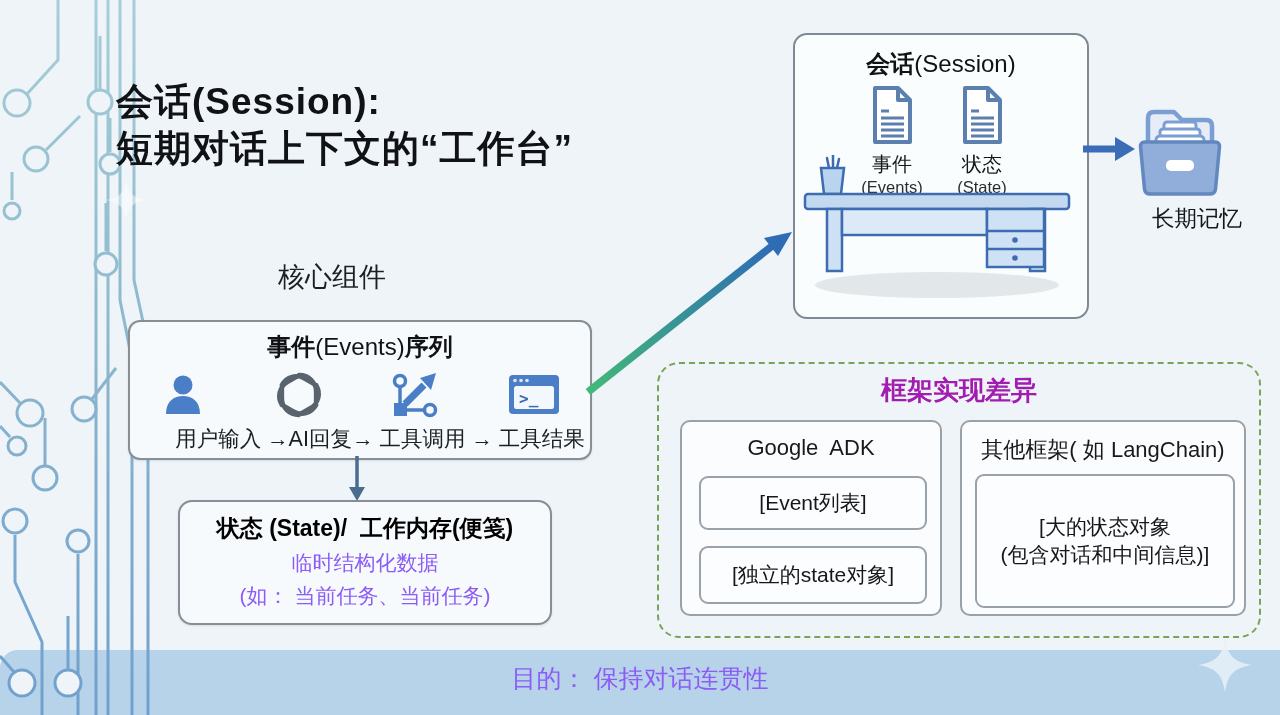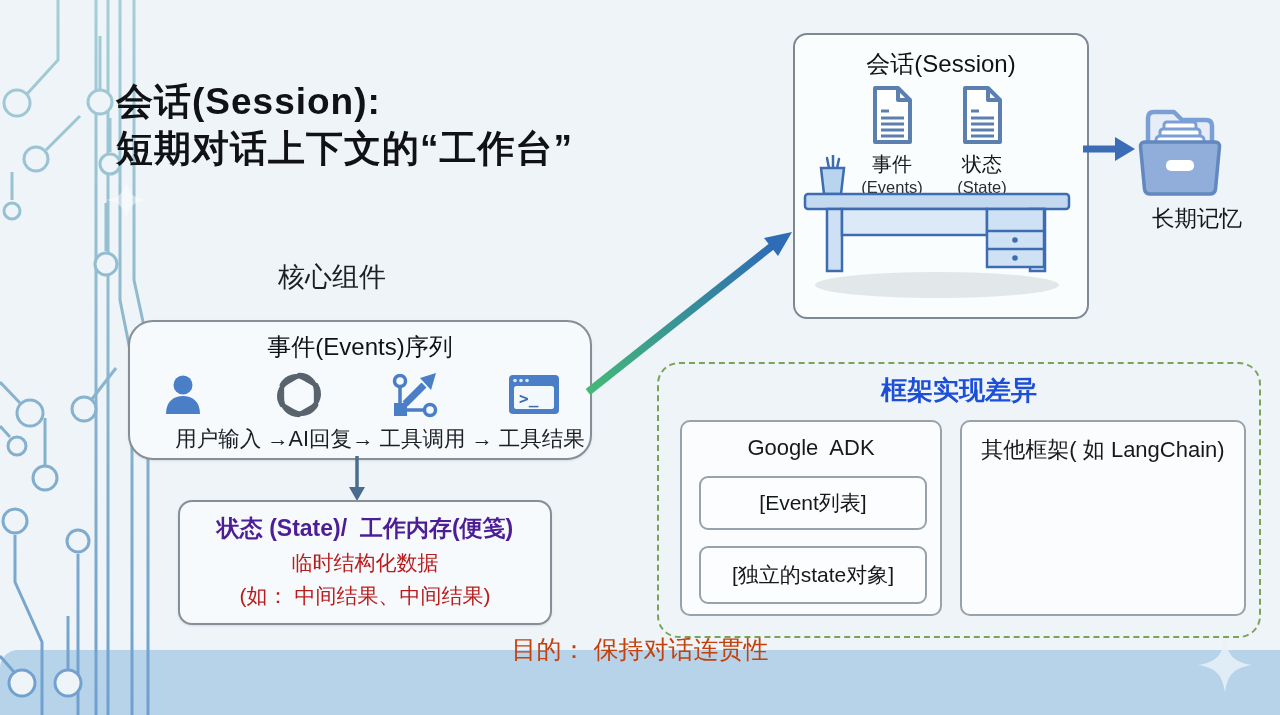--- a/index.html
+++ b/index.html
@@ -25,58 +25,58 @@
   
   .core-label{left:232px;top:259px;width:200px;text-align:center;font-size:27px;color:#1c2024;}
 
   
   .card{
     background:#f7fafc;border:2px solid #878e96;border-radius:12px;
     box-shadow:0 1px 2px rgba(90,100,110,.15);
   }
 
   
-  .events-box{left:128px;top:320px;width:460px;height:136px;border-radius:25px;}
+  .events-box{left:128px;top:320px;width:460px;height:136px;}
   .events-header{margin-top:9px;text-align:center;font-size:24px;color:#101215;}
-  .b{font-weight:normal;}
+  .b{font-weight:bold;}
   .events-icons{display:flex;justify-content:space-between;align-items:center;padding:6px 30px 0 30px;height:52px;}
   .events-seq{text-align:center;font-size:21.5px;margin-top:3px;color:#1b1e22;padding-left:40px;}
 
   
   .state-box{left:178px;top:500px;width:370px;height:121px;border-radius:14px;}
-  .state-title{margin-top:11px;text-align:center;font-size:23px;font-weight:bold;color:#4c1d95;}
-  .state-line{text-align:center;font-size:21px;margin-top:5px;color:#b91c1c;}
+  .state-title{margin-top:11px;text-align:center;font-size:23px;font-weight:bold;color:#000000;}
+  .state-line{text-align:center;font-size:21px;margin-top:5px;color:#8b5cf6;}
 
   
   .session-box{left:793px;top:33px;width:292px;height:282px;background:#fafdfe;border:2px solid #7e8994;border-radius:14px;}
   .session-title{margin-top:13px;text-align:center;font-size:24px;color:#101215;}
   .doc-col{position:absolute;width:90px;text-align:center;}
   .doc-col .zh{font-size:20px;margin-top:2px;color:#15181b;}
   .doc-col .en{font-size:16.5px;color:#2a2e33;}
 
   
   .framework-box{left:657px;top:362px;width:600px;height:272px;border:2.5px dashed #7aa35a;border-radius:22px;}
-  .framework-title{margin-top:9px;text-align:center;font-size:26px;font-weight:bold;color:#1d4ed8;}
+  .framework-title{margin-top:9px;text-align:center;font-size:26px;font-weight:bold;color:#a21caf;}
   .fw-card{position:absolute;background:#fafcfd;border:2px solid #99a1a9;border-radius:10px;}
   .fw-left{left:21px;top:56px;width:258px;height:192px;}
   .fw-right{left:301px;top:56px;width:282px;height:192px;}
   .fw-header{margin-top:13px;text-align:center;font-size:22px;color:#17191c;}
   .fw-sub{position:absolute;border:2px solid #99a1a9;border-radius:9px;background:#fbfdfe;
           display:flex;flex-direction:column;align-items:center;justify-content:center;
           font-size:21px;color:#15181b;text-align:left;line-height:1.35;}
   .fw-sub1{left:17px;top:54px;width:224px;height:50px;}
   .fw-sub2{left:17px;top:124px;width:224px;height:54px;}
   .fw-sub3{left:13px;top:52px;width:256px;height:130px;}
 
   
   .ltm-label{left:1118px;top:203px;width:124px;text-align:right;font-size:22.5px;color:#15181b;}
 
   
   .footer-band{left:0;top:650px;width:1280px;height:65px;background:#b7d3ea;border-top-left-radius:18px;}
-  .footer-text{left:0;top:633px;width:1280px;text-align:center;font-size:25px;color:#c2410c;}
+  .footer-text{left:0;top:662px;width:1280px;text-align:center;font-size:25px;color:#8b5cf6;}
 </style>
 </head>
 <body>
 
 <div class="stage">
 
   <div class="abs footer-band"></div>
 
   <svg class="abs circuit" width="152" height="715" viewBox="0 0 152 715">
     <defs>
@@ -190,21 +190,21 @@
   </div>
 
   <svg class="abs" style="left:347px;top:456px;" width="20" height="46" viewBox="0 0 20 46">
     <path d="M10,0 L10,33" stroke="#4a6c8f" stroke-width="3.5"></path>
     <polygon points="2,31 18,31 10,45" fill="#4a6c8f"></polygon>
   </svg>
 
   <div class="abs card state-box">
     <div class="state-title pre">状态 (State)/  工作内存(便笺)</div>
     <div class="state-line">临时结构化数据</div>
-    <div class="state-line">(如： 中间结果、中间结果)</div>
+    <div class="state-line">(如： 当前任务、当前任务)</div>
   </div>
 
   <svg class="abs" style="left:578px;top:212px;" width="240" height="195" viewBox="0 0 240 195">
     <defs>
       <linearGradient id="ga" x1="0" y1="1" x2="1" y2="0">
         <stop offset="0" stop-color="#43b977"></stop>
         <stop offset="1" stop-color="#2e6cb5"></stop>
       </linearGradient>
     </defs>
     <path d="M10,180 L194,34" stroke="url(#ga)" stroke-width="7.5"></path>
@@ -298,20 +298,24 @@
       <div class="fw-sub fw-sub1">
         <span>[Event列表]</span>
       </div>
       <div class="fw-sub fw-sub2">
         <span>[独立的state对象]</span>
       </div>
     </div>
 
     <div class="fw-card fw-right">
       <div class="fw-header">其他框架( 如 LangChain)</div>
+      <div class="fw-sub fw-sub3">
+        <span>[大的状态对象</span>
+        <span>(包含对话和中间信息)]</span>
+      </div>
     </div>
   </div>
 
   <div class="abs footer-text pre">目的： 保持对话连贯性</div>
 
   <svg class="abs" style="left:1196px;top:636px;" width="58" height="58" viewBox="-29 -29 58 58">
     <path d="M0,-27 C3,-9 9,-3 27,0 C9,3 3,9 0,27 C-3,9 -9,3 -27,0 C-9,-3 -3,-9 0,-27 Z" fill="#e9f1f8" opacity="0.85"></path>
   </svg>
 
   <svg class="abs" style="left:104px;top:178px;" width="44" height="44" viewBox="-22 -22 44 44">

